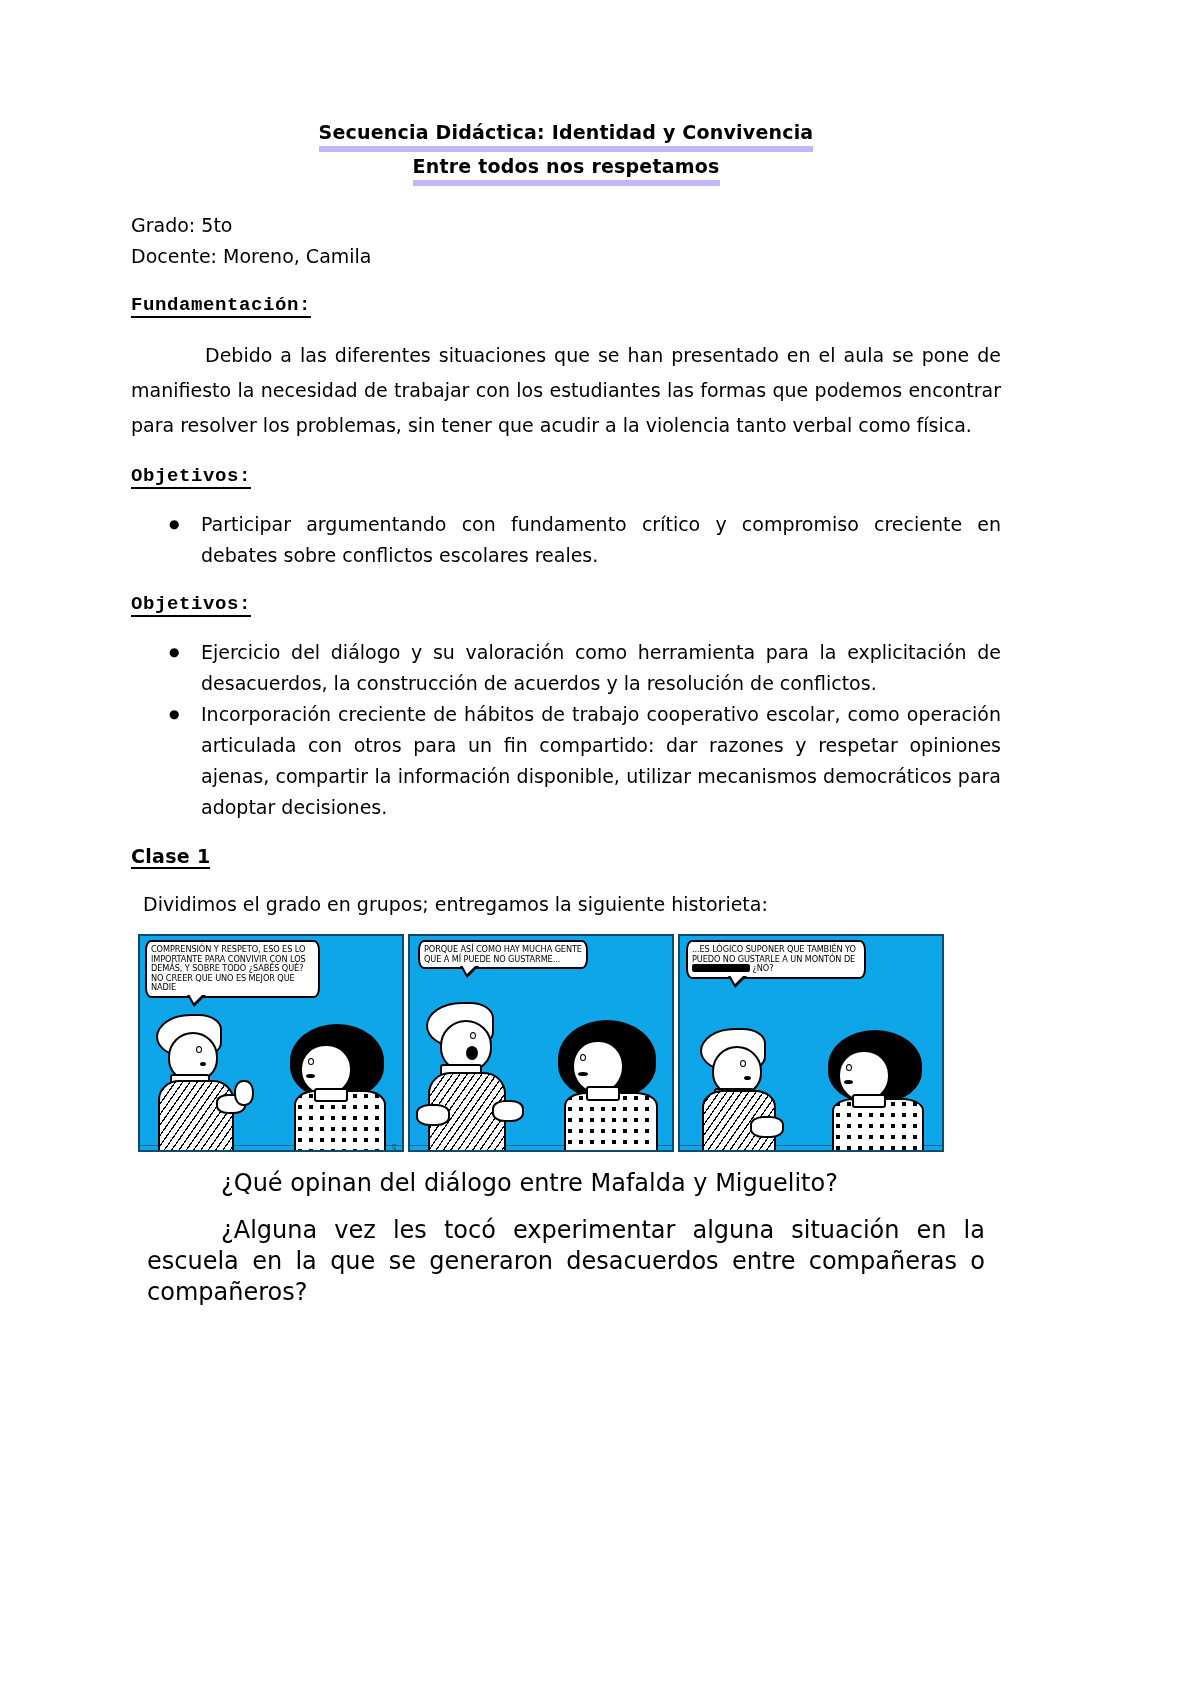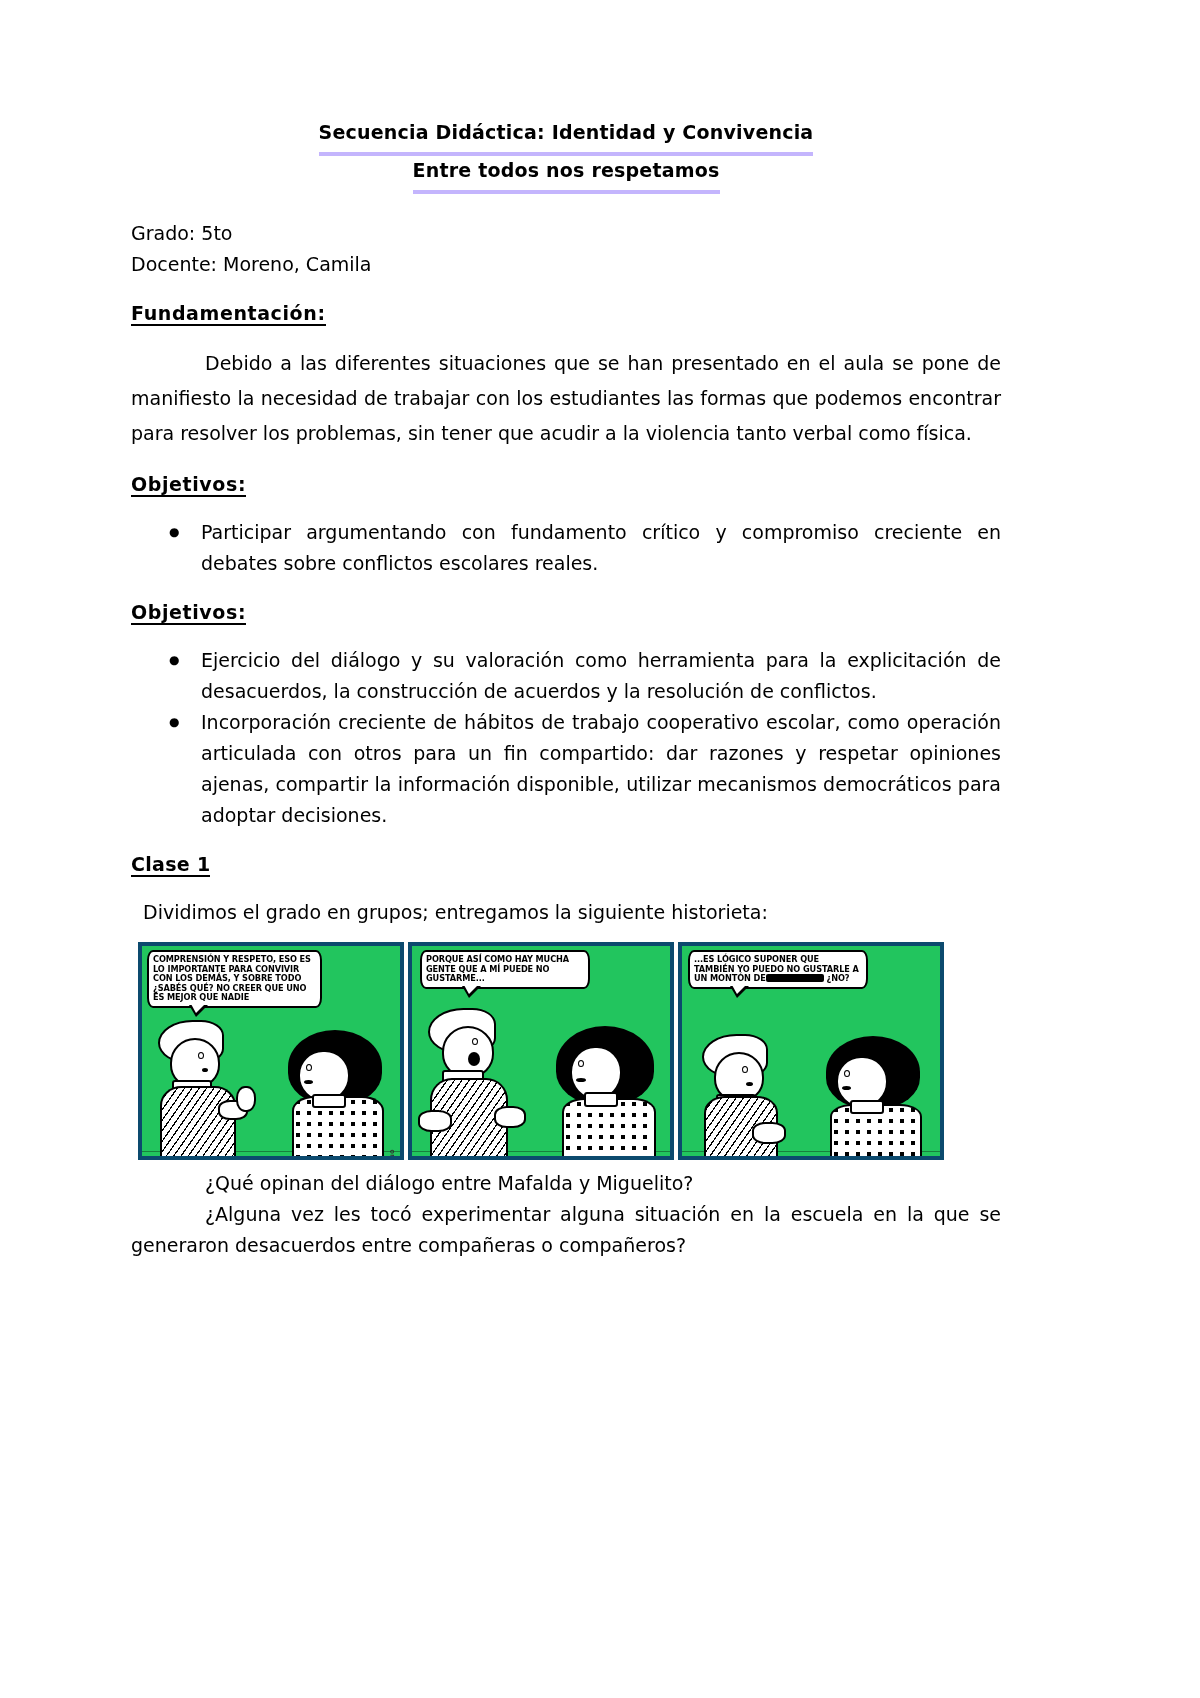--- a/index.html
+++ b/index.html
@@ -25,36 +25,37 @@
   }
   .doc-title {
     text-align: center;
     font-weight: bold;
     font-size: 19px;
     line-height: 28px;
     letter-spacing: 0.2px;
   }
   .doc-title .line {
     display: inline-block;
-    border-bottom: 4px solid #c4b5fd;
-    padding-bottom: 6px;
+    border-bottom: 6px solid #c4b5fd;
+    padding-bottom: 0px;
   }
   .title-block {
     margin-bottom: 24px;
   }
   .meta {
     font-size: 19px;
     line-height: 31px;
     margin-bottom: 22px;
   }
   .heading {
     font-size: 19px;
     font-weight: bold;
     letter-spacing: 0.6px;
     margin: 0 0 22px 0;
+    font-family: Liberation Mono, monospace;
   }
   .heading span.u {
     border-bottom: 2px solid #000;
     padding-bottom: 0px;
   }
   .para {
     font-size: 19px;
     line-height: 35px;
     text-align: justify;
     text-justify: inter-word;
@@ -97,44 +98,43 @@
   }
   .plainline {
     font-size: 19px;
     line-height: 31px;
     margin: 0 0 14px 12px;
   }
   .q-block {
     margin-top: 8px;
   }
   .q-line {
-    font-size: 19px;
+    font-size: 24px;
     line-height: 31px;
     text-align: justify;
     text-justify: inter-word;
     text-indent: 74px;
-    margin: 0;
+    margin: 16px;
   }
 
   
   .comic {
     margin: 10px 0 6px 7px;
     width: 806px;
     height: 218px;
     display: flex;
     gap: 4px;
     background: #ffffff;
   }
   .panel {
     position: relative;
     flex: 1 1 0;
-    border: 4px solid #0c4a6e;
-    background: #22c55e;
+    border: 2px solid #0c4a6e;
+    background: #0ea5e9;
     overflow: hidden;
-    font-weight: bold;
   }
   .bubble {
     position: absolute;
     background: #fff;
     border: 2px solid #000;
     border-radius: 6px / 10px;
     font-family: "DejaVu Sans", "Liberation Sans", sans-serif;
     font-size: 8.2px;
     line-height: 9.6px;
     letter-spacing: -0.1px;

